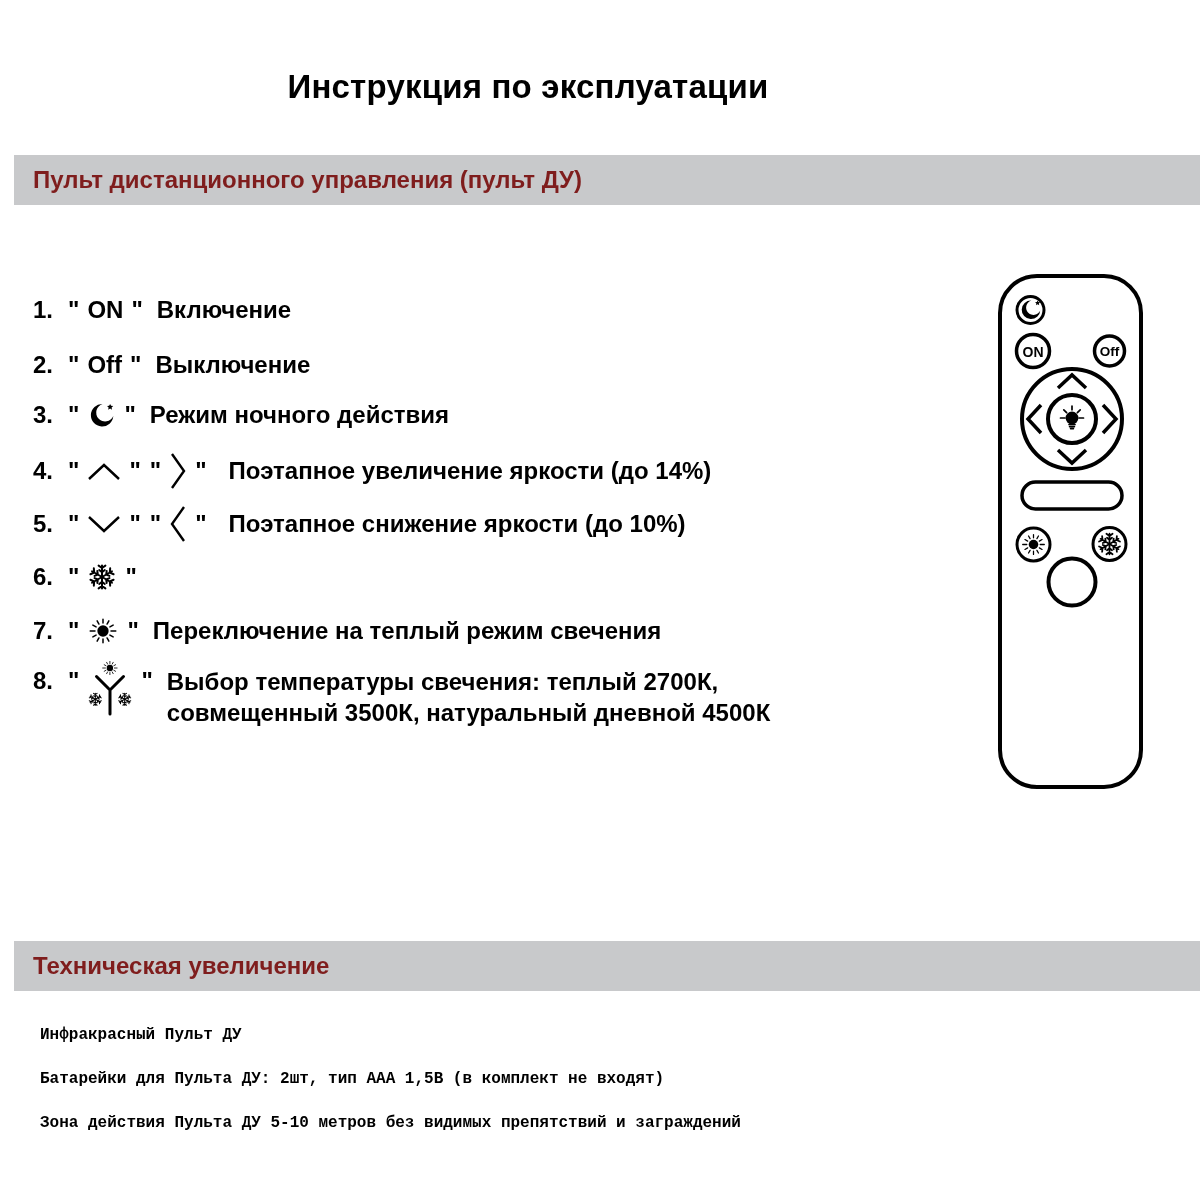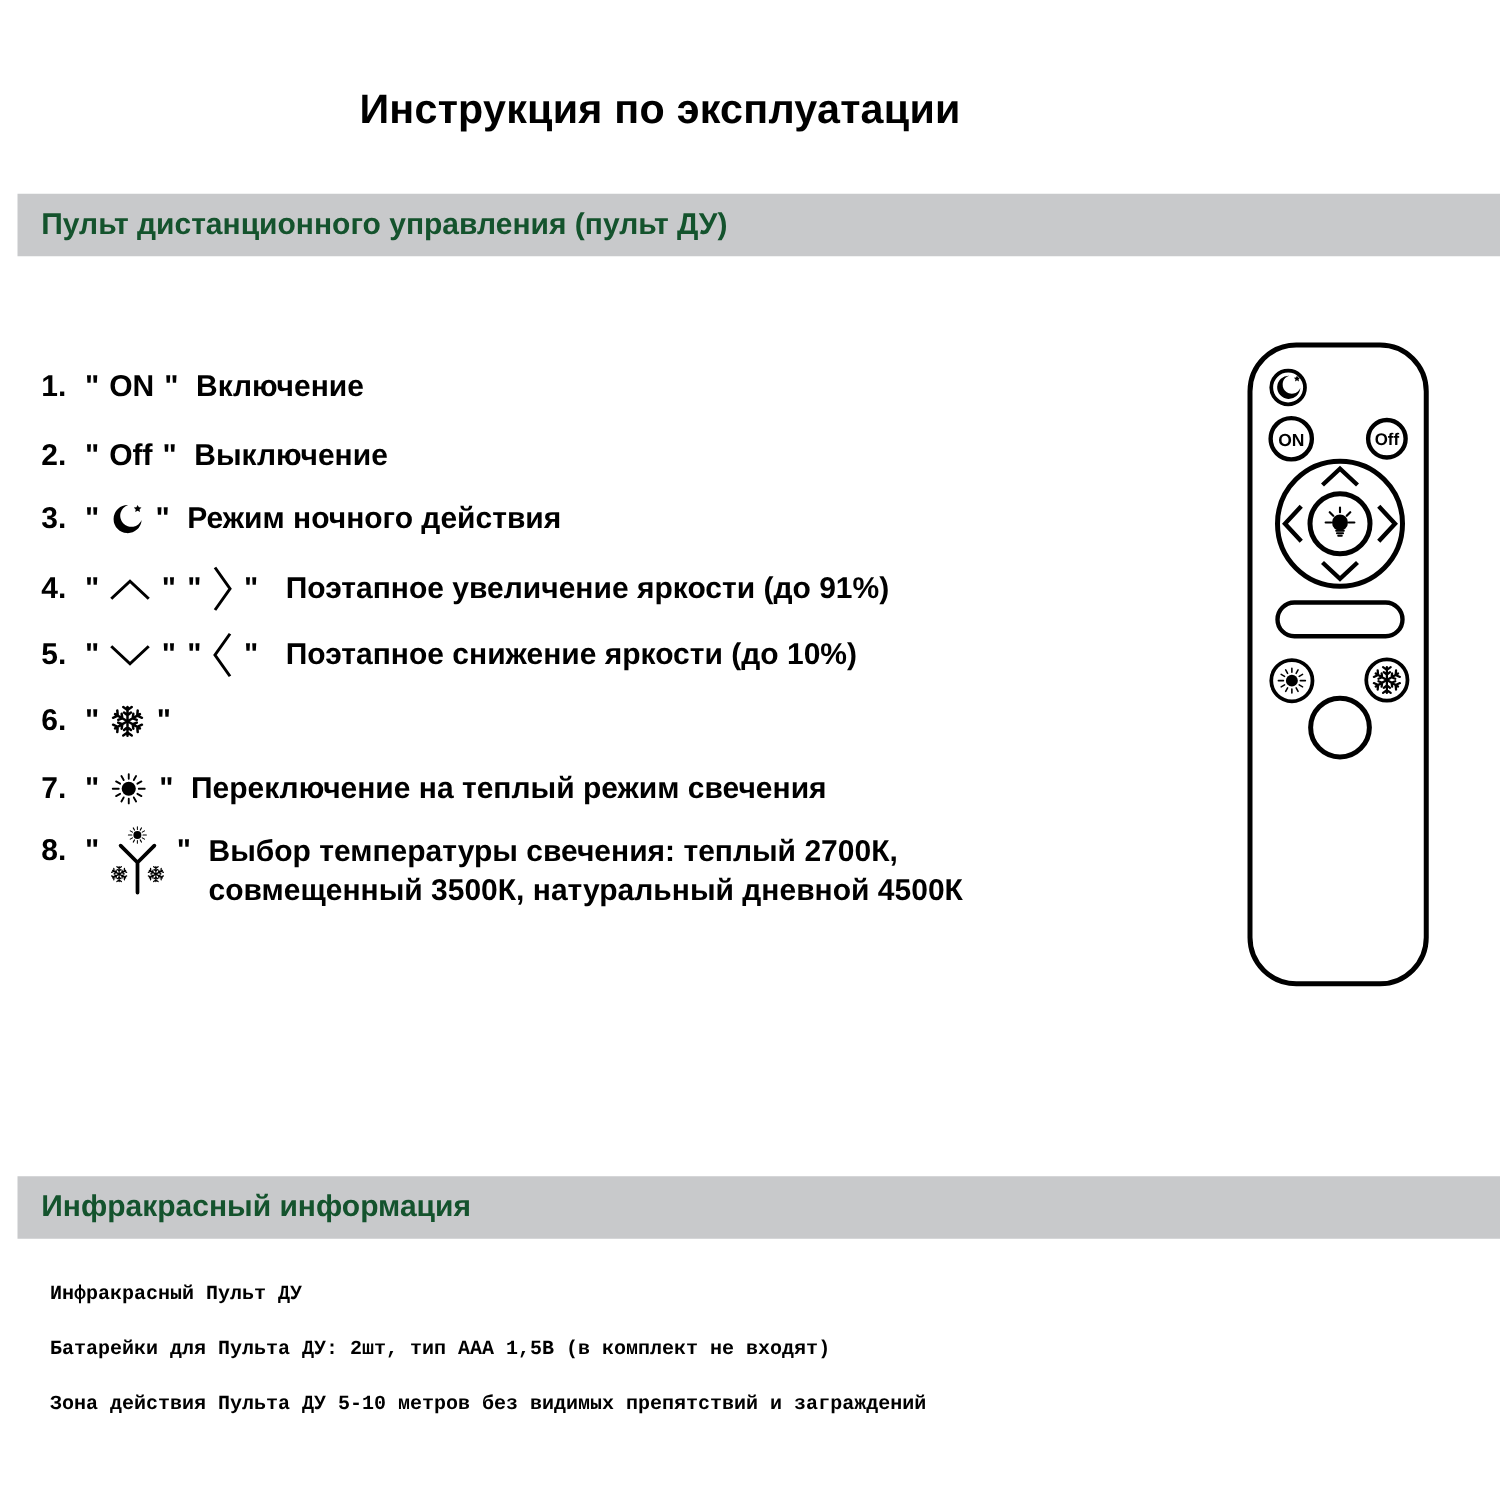--- a/index.html
+++ b/index.html
@@ -9,21 +9,21 @@
   }
   .abs{position:absolute;}
   .page-title{
     top:68px;left:0;width:1056px;text-align:center;
     font-size:33px;font-weight:700;letter-spacing:0.2px;
   }
   .bar{
     left:14px;right:0;height:50px;background:#c8c9cb;
     display:flex;align-items:center;padding-left:19px;box-sizing:border-box;
   }
-  .bar span{font-size:24px;font-weight:700;color:#14532d;}
+  .bar span{font-size:24px;font-weight:700;color:#7f1d1d;}
   .bar1{top:155px;}
   .bar2{top:941px;}
   .row{
     left:33px;display:flex;align-items:center;gap:7px;
     font-size:24px;font-weight:700;white-space:nowrap;
   }
   .row .num{width:27px;flex:0 0 auto;}
   .row .q{margin:0 1px;}
   .row .txt{margin-left:6px;}
   .row .txt2{margin-left:14px;}
@@ -108,21 +108,21 @@
   <span class="q">"</span>
   <svg width="34" height="19" viewBox="0 0 34 19">
       <path d="M2,17 L17,3 L32,17" fill="none" stroke="#000" stroke-width="2.4"></path>
     </svg>
   <span class="q">"</span>
   <span class="q">"</span>
   <svg width="18" height="40" viewBox="0 0 18 40">
       <path d="M3,3 L15,20 L3,37" fill="none" stroke="#000" stroke-width="2.4"></path>
     </svg>
   <span class="q">"</span>
-  <span class="txt txt2">Поэтапное увеличение яркости (до 91%)</span>
+  <span class="txt txt2">Поэтапное увеличение яркости (до 14%)</span>
 </div>
 
 <div class="abs row" style="top:505px;height:38px;">
   <span class="num">5.</span>
   <span class="q">"</span>
   <svg width="34" height="19" viewBox="0 0 34 19">
       <path d="M2,2 L17,16 L32,2" fill="none" stroke="#000" stroke-width="2.4"></path>
     </svg>
   <span class="q">"</span>
   <span class="q">"</span>
@@ -205,18 +205,18 @@
       <circle cx="119.5" cy="272" r="16.5" fill="#fff" stroke="#000" stroke-width="3"></circle>
       <use href="#ic-snow" transform="translate(106,258.5) scale(0.9)"></use>
     </g>
     <g>
       <circle cx="82" cy="310" r="23.5" fill="#fff" stroke="#000" stroke-width="4"></circle>
     </g>
   </svg>
 </div>
 
 <div class="abs bar bar2">
-  <span>Инфракрасный информация</span>
+  <span>Техническая увеличение</span>
 </div>
 
 <div class="abs tech-line" style="top:1026px;">Инфракрасный Пульт ДУ</div>
 <div class="abs tech-line" style="top:1070px;text-align:center;">Батарейки для Пульта ДУ: 2шт, тип ААА 1,5В (в комплект не входят)</div>
 <div class="abs tech-line" style="top:1114px;">Зона действия Пульта ДУ 5-10 метров без видимых препятствий и заграждений</div>
 
 </body></html>

